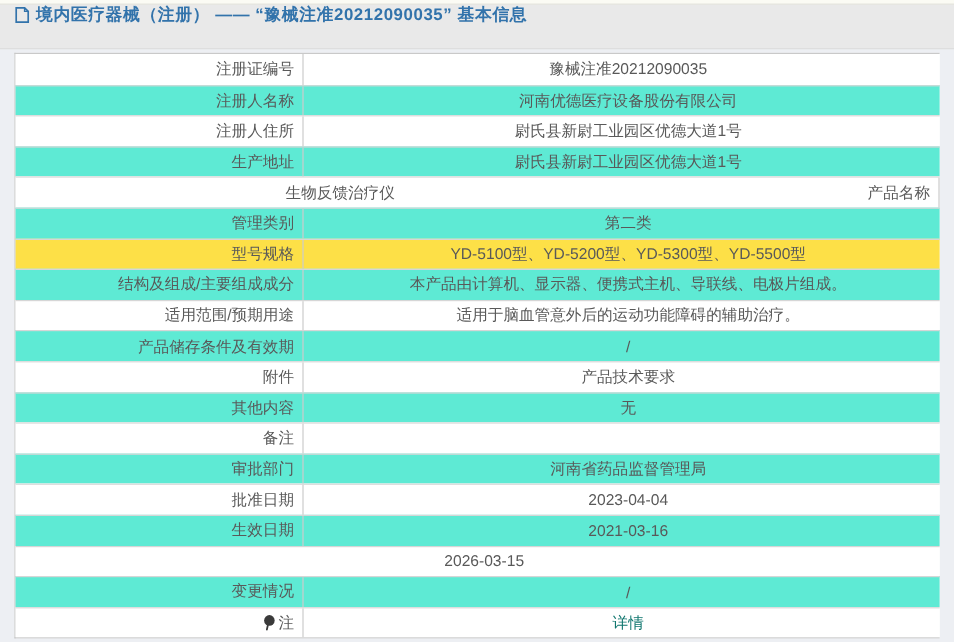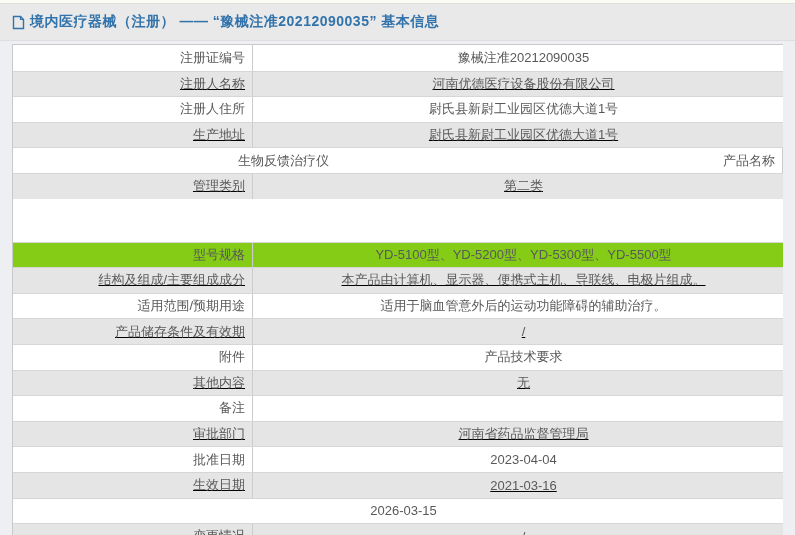--- a/index.html
+++ b/index.html
@@ -10,21 +10,21 @@
     font-family: "Liberation Sans", "DejaVu Sans", sans-serif;
   }
   .top-strip {
     width: 100%; height: 4px;
     background: #fbfbf4;
     border-bottom: 1px solid #e0e0da;
   }
   .header-bar {
     width: 100%; height: 37px;
     background: #e9e9e9;
-    display: flex; align-items: center;
+    display: flex; align-items: flex-start;
     padding-left: 12px;
     border-bottom: 1px solid #dedede;
   }
   .doc-icon { display: inline-flex; margin-right: 5px; margin-top: 1px; }
   .page-title {
     color: #3273ab;
     font-size: 14px;
     font-weight: bold;
     letter-spacing: 0.5px;
     white-space: nowrap;
@@ -39,22 +39,22 @@
     border-right: 0;
     background: #fff;
   }
   .row {
     display: flex;
     height: 25.6px;
     align-items: stretch;
     background: #ffffff;
   }
   .row + .row { border-top: 1px solid #d6d6d6; }
-  .row.alt { background: #e5e5e5; text-decoration: underline; }
-  .row.hl  { background: #84cc16; margin-top: 43px; }
+  .row.alt { background: #5eead4; }
+  .row.hl  { background: #fde047; }
   .cell {
     display: flex; align-items: center;
     font-size: 13px;
     color: #5c5c5c;
     overflow: hidden; white-space: nowrap; justify-content: center;
   }
   .cell.label {
     flex: 0 0 240px;
     justify-content: flex-end;
     padding-right: 7px;

